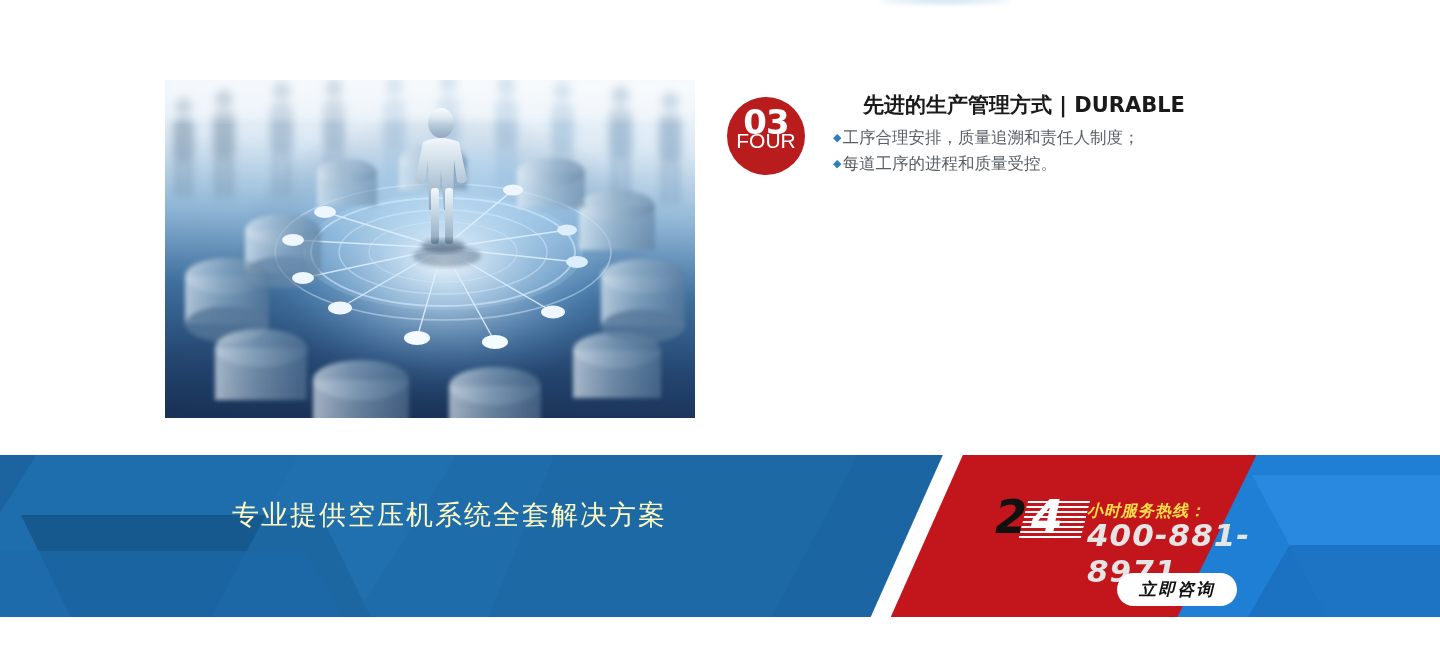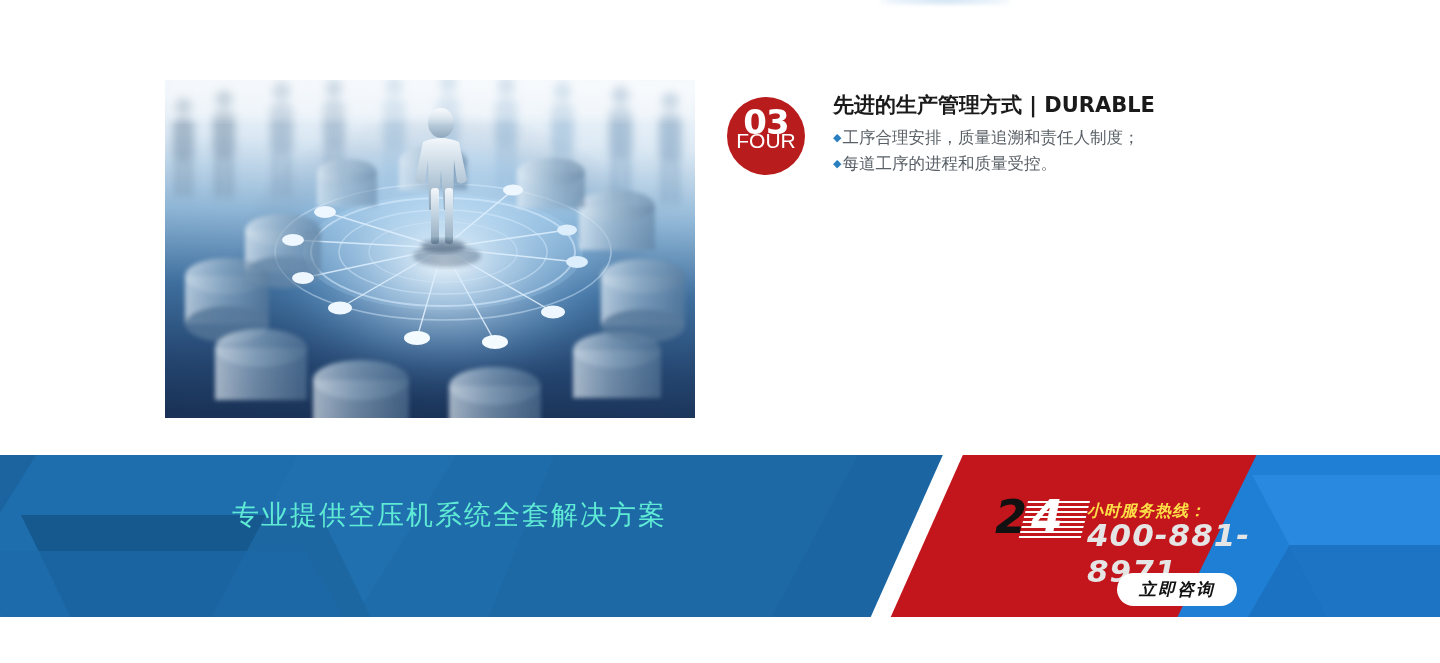--- a/index.html
+++ b/index.html
@@ -91,20 +91,21 @@
     margin-left: 28px;
     padding-top: 0px;
   }
   .feature-title {
     font-size: 21px;
     color: #1a1a1a;
     font-weight: bold;
     line-height: 1.25;
     margin-bottom: 7px;
     font-family: "DejaVu Sans", "Liberation Sans", sans-serif;
+    margin-left: 30px;
   }
   .feature-lines { }
   .feature-line {
     font-size: 16.5px;
     color: #585f66;
     line-height: 1.58;
     max-width: 420px;
     text-indent: -11px;
     padding-left: 11px;
     font-family: "DejaVu Sans", "Liberation Sans", sans-serif;
@@ -188,21 +189,21 @@
   }
 
   
   .slogan {
     position: absolute;
     left: 0; top: 0;
     width: 900px; height: 162px;
   }
   .slogan-line {
     position: absolute;
-    color: #5eead4;
+    color: #fef9c3;
     font-size: 27px;
     letter-spacing: 2px;
     white-space: nowrap;
     font-family: "DejaVu Sans", "Liberation Sans", sans-serif;
   }
   .slogan-line-1 { left: 232px; top: 42px; }
   .slogan-line-2 { left: 318px; top: 100px; }
 
   
   .hotline {

